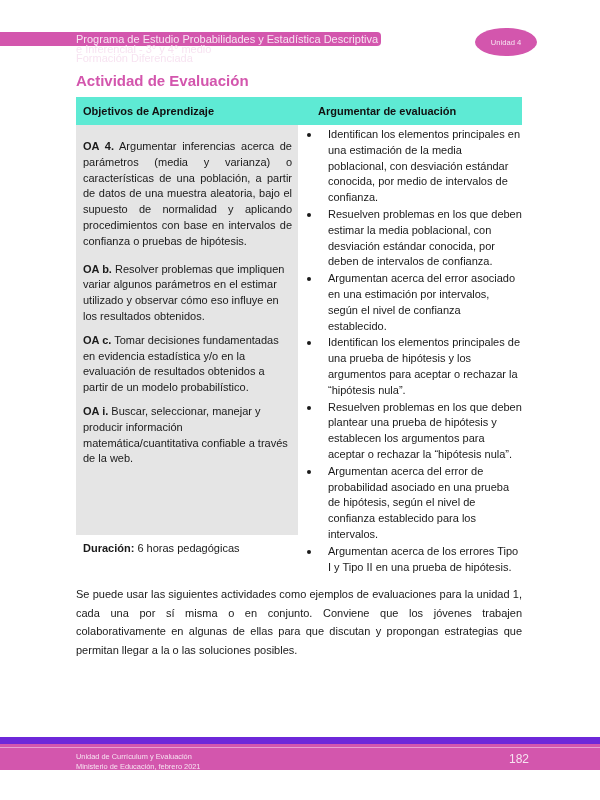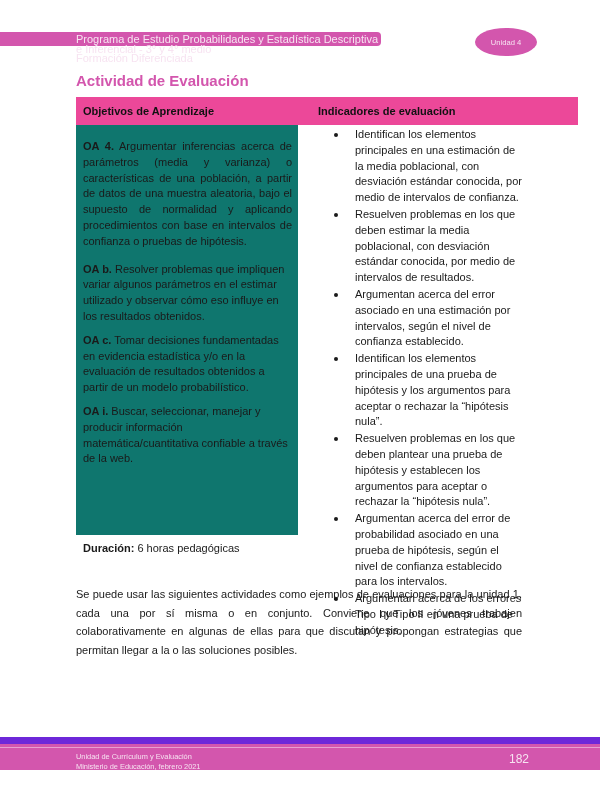--- a/index.html
+++ b/index.html
@@ -16,40 +16,40 @@
       background: #d356ad; border-radius: 50%;
       color: #f7e3f1; font-size: 7.6px; display: flex; align-items: center; justify-content: center; text-align: right;
     }
 
     .section-title {
       position: absolute; left: 76px; top: 72px;
       color: #d356ad; font-size: 15px; font-weight: bold;
     }
 
     .table-header {
-      position: absolute; left: 76px; top: 97px; width: 502px; height: 28px;
-      background: #ec4899;
+      position: absolute; left: 76px; top: 97px; width: 446px; height: 28px;
+      background: #5eead4;
     }
     .th {
       position: absolute; top: 8px; font-size: 11px; font-weight: bold; color: #111;
     }
     .th-left { left: 7px; }
     .th-right { left: 242px; }
 
     .left-col {
       position: absolute; left: 76px; top: 125px; width: 222px; height: 410px;
-      background: #0f766e; padding: 12px 6px 0 7px;
+      background: #e5e5e5; padding: 12px 6px 0 7px;
     }
     .oa { font-size: 11px; line-height: 15.8px; color: #1a1a1a; margin-bottom: 8px; }
     .oa.justify { text-align: justify; text-align-last: left; margin-top: 2px; margin-bottom: 12px; }
     .oa b { font-weight: bold; }
 
     .right-col {
       position: absolute; left: 298px; top: 125px; width: 224px;
-      padding: 2px 0 0 36px;
+      padding: 2px 0 0 9px;
     }
     .ind-list { list-style: none; }
     .ind-item {
       position: relative; padding-left: 21px;
       font-size: 11px; line-height: 15.8px; color: #1a1a1a; margin-bottom: 1px;
     }
     .bullet {
       position: absolute; left: 0; top: 6px; width: 4px; height: 4px;
       border-radius: 50%; background: #1a1a1a;
     }
@@ -84,34 +84,34 @@
 <div class="header-bar">
   <div>Programa de Estudio Probabilidades y Estadística Descriptiva e Inferencial - 3° y 4° medio</div>
   <div>Formación Diferenciada</div>
 </div>
 <div class="unit-badge">Unidad 4</div>
 
 <div class="section-title">Actividad de Evaluación</div>
 
 <div class="table-header">
   <span class="th th-left">Objetivos de Aprendizaje</span>
-  <span class="th th-right">Indicadores de evaluación</span>
+  <span class="th th-right">Argumentar de evaluación</span>
 </div>
 
 <div class="left-col">
   <p class="oa justify"><b>OA 4.</b><span> Argumentar inferencias acerca de parámetros (media y varianza) o características de una población, a partir de datos de una muestra aleatoria, bajo el supuesto de normalidad y aplicando procedimientos con base en intervalos de confianza o pruebas de hipótesis.</span></p>
   <p class="oa"><b>OA b.</b><span> Resolver problemas que impliquen variar algunos parámetros en el estimar utilizado y observar cómo eso influye en los resultados obtenidos.</span></p>
   <p class="oa"><b>OA c.</b><span> Tomar decisiones fundamentadas en evidencia estadística y/o en la evaluación de resultados obtenidos a partir de un modelo probabilístico.</span></p>
   <p class="oa"><b>OA i.</b><span> Buscar, seleccionar, manejar y producir información matemática/cuantitativa confiable a través de la web.</span></p>
 </div>
 
 <div class="right-col">
   <ul class="ind-list">
     <li class="ind-item"><span class="bullet"></span><span>Identifican los elementos principales en una estimación de la media poblacional, con desviación estándar conocida, por medio de intervalos de confianza.</span></li>
-    <li class="ind-item"><span class="bullet"></span><span>Resuelven problemas en los que deben estimar la media poblacional, con desviación estándar conocida, por medio de intervalos de resultados.</span></li>
+    <li class="ind-item"><span class="bullet"></span><span>Resuelven problemas en los que deben estimar la media poblacional, con desviación estándar conocida, por deben de intervalos de confianza.</span></li>
     <li class="ind-item"><span class="bullet"></span><span>Argumentan acerca del error asociado en una estimación por intervalos, según el nivel de confianza establecido.</span></li>
     <li class="ind-item"><span class="bullet"></span><span>Identifican los elementos principales de una prueba de hipótesis y los argumentos para aceptar o rechazar la “hipótesis nula”.</span></li>
     <li class="ind-item"><span class="bullet"></span><span>Resuelven problemas en los que deben plantear una prueba de hipótesis y establecen los argumentos para aceptar o rechazar la “hipótesis nula”.</span></li>
     <li class="ind-item"><span class="bullet"></span><span>Argumentan acerca del error de probabilidad asociado en una prueba de hipótesis, según el nivel de confianza establecido para los intervalos.</span></li>
     <li class="ind-item"><span class="bullet"></span><span>Argumentan acerca de los errores Tipo I y Tipo II en una prueba de hipótesis.</span></li>
   </ul>
 </div>
 
 <div class="duration">
   <b>Duración:</b><span> 6 horas pedagógicas</span>

